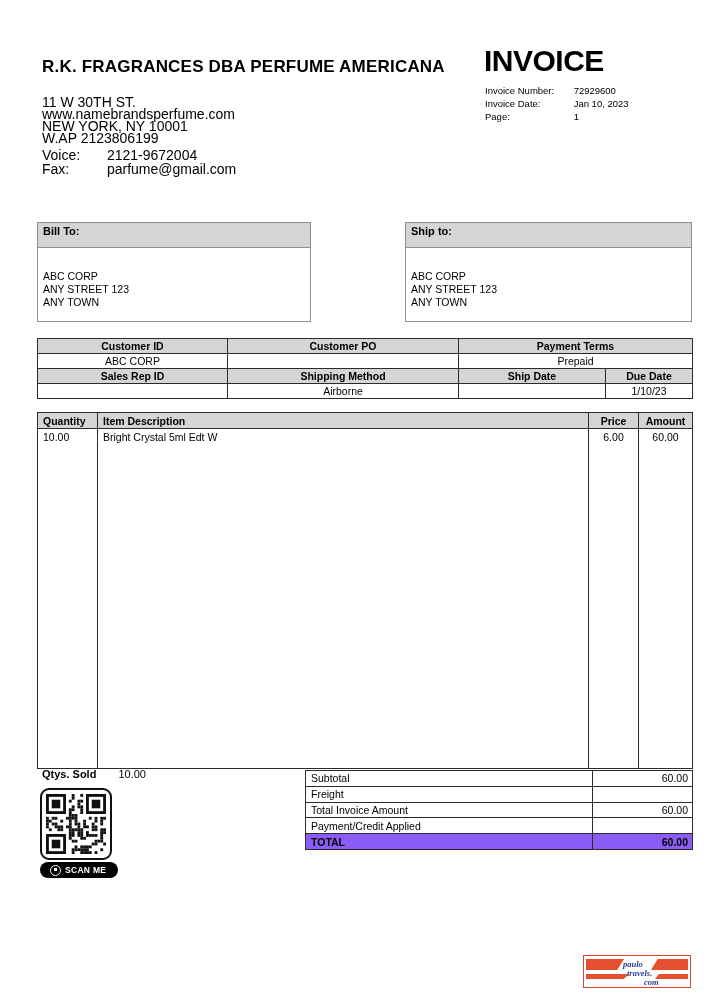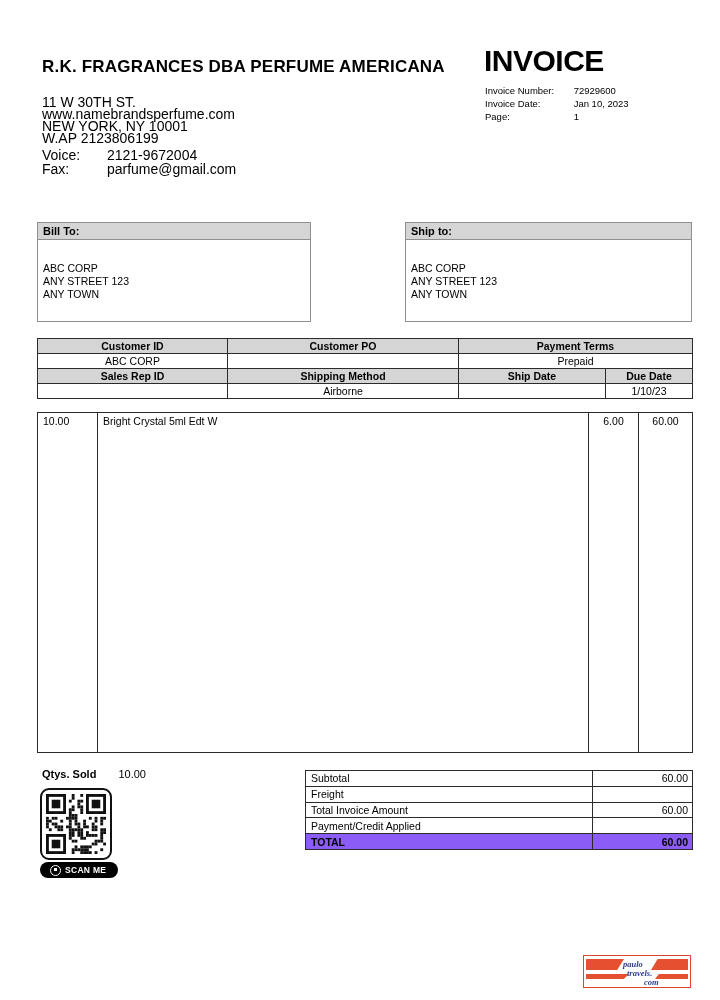--- a/index.html
+++ b/index.html
@@ -13,21 +13,21 @@
   #contact{left:42px;top:149px;font-size:14px;line-height:13.5px;}
   #contact .clabel{display:inline-block;width:61px;}
   #invoice-title{left:484px;top:44px;font-size:30px;font-weight:900;letter-spacing:-.5px;}
   #invoice-meta{left:485px;top:84px;font-size:9.5px;line-height:13px;}
   #invoice-meta .mlabel{display:inline-block;width:86px;}
 
   
   .party-box{top:222px;height:100px;border:1px solid #8f8f8f;box-sizing:border-box;background:#fff;}
   #bill-box{left:37px;width:274px;}
   #ship-box{left:405px;width:287px;}
-  .party-header{height:17px;background:#d5d5d5;border-bottom:1px solid #8f8f8f;
+  .party-header{height:25px;background:#d5d5d5;border-bottom:1px solid #8f8f8f;
                 font-size:11px;font-weight:bold;padding:2px 0 0 5px;box-sizing:border-box;}
   .party-lines{padding:22px 5px 0 5px;font-size:10.5px;line-height:13px;}
 
   
   #order-table{left:37px;top:338px;width:655px;border-collapse:collapse;table-layout:fixed;}
   #order-table td{border:1px solid #2b2b2b;height:14px;text-align:center;
                   font-size:10.5px;padding:0 2px;overflow:hidden;white-space:nowrap;}
   #order-table td.hdr{background:#d5d5d5;font-weight:bold;}
 
   
@@ -167,20 +167,26 @@
     </table>
 
   <table class="abs" id="items-table">
     <colgroup>
         <col style="width:60px">
         <col style="width:491px">
         <col style="width:50px">
         <col style="width:54px">
       </colgroup>
     <tbody>
+        <tr>
+      <th class="left">Quantity</th>
+      <th class="left">Item Description</th>
+      <th>Price</th>
+      <th>Amount</th>
+    </tr>
     <tr>
       <td class="left">10.00</td>
       <td class="left">Bright Crystal 5ml Edt W</td>
       <td class="ctr">6.00</td>
       <td class="ctr">60.00</td>
     </tr>
   </tbody>
     </table>
 
   <div class="abs" id="qtys">

